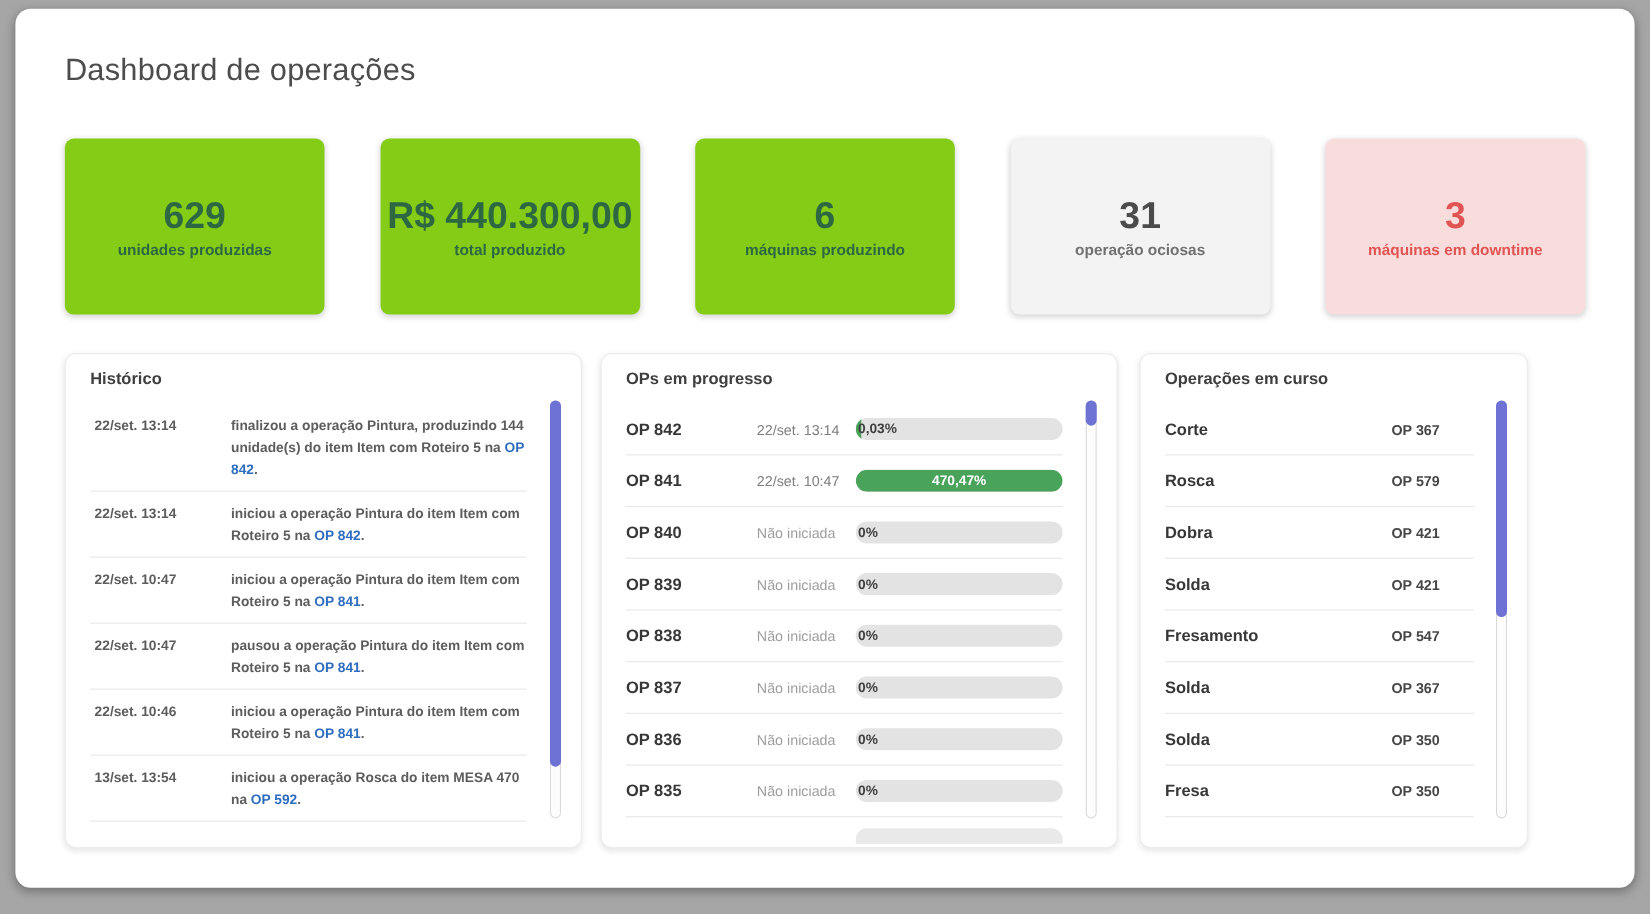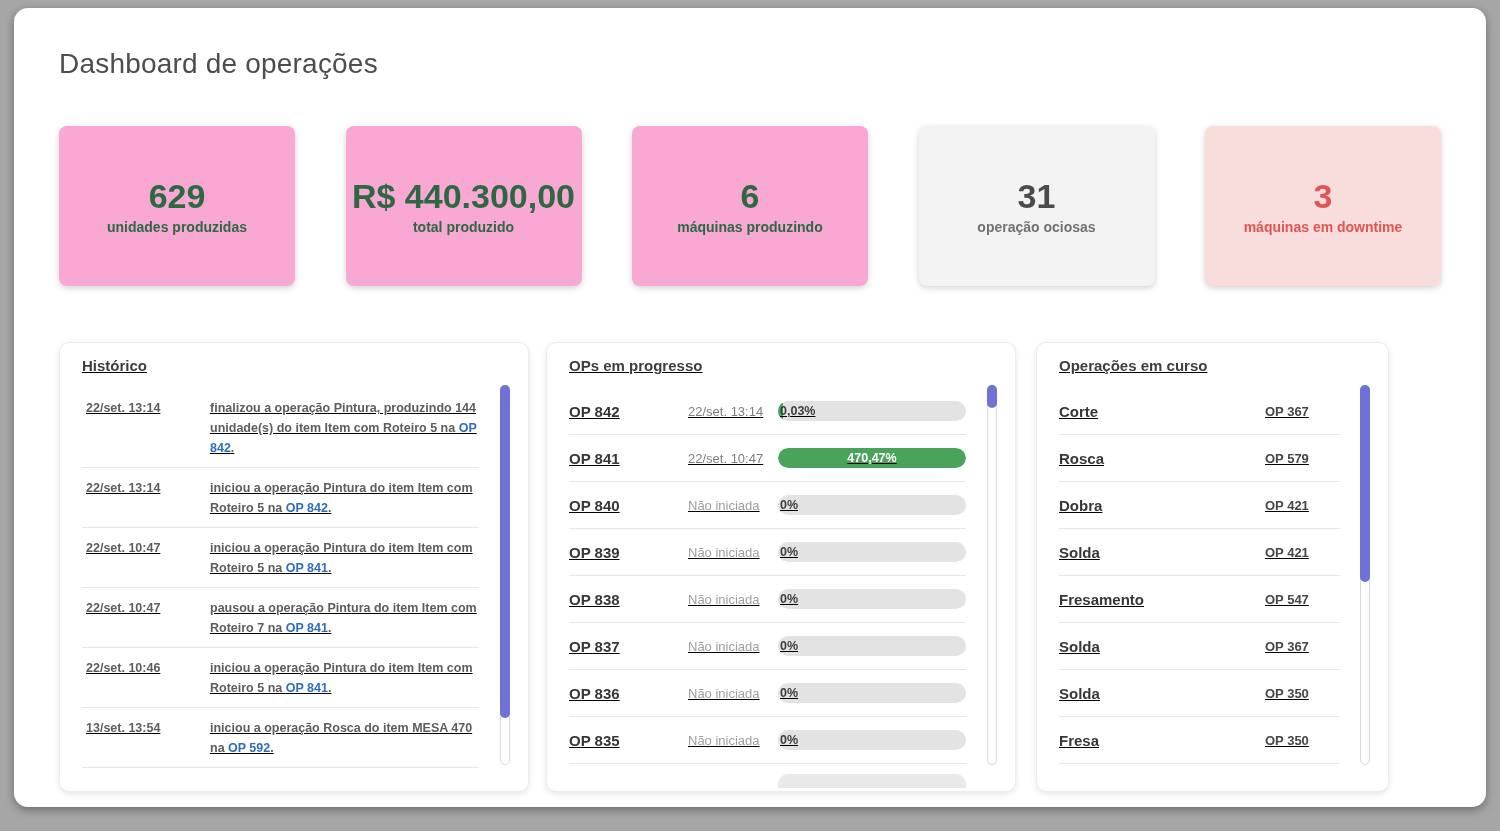--- a/index.html
+++ b/index.html
@@ -24,29 +24,29 @@
     margin-top:46px;
     display:flex; justify-content:space-between;
   }
   .card {
     width:236px; height:160px; border-radius:8px;
     display:flex; flex-direction:column; align-items:center; justify-content:center;
     box-shadow:0 2px 6px rgba(0,0,0,.18);
   }
   .card-value { font-size:34px; font-weight:700; }
   .card-label { font-size:14px; font-weight:700; margin-top:3px; }
-  .card.green { background:#f9a8d4; }
+  .card.green { background:#84cc16; }
   .card.green .card-value, .card.green .card-label { color:#2d6843; }
   .card.gray { background:#f3f3f3; }
   .card.gray .card-value { color:#4b4b4b; }
   .card.gray .card-label { color:#717171; }
   .card.red { background:#f9dddd; }
   .card.red .card-value, .card.red .card-label { color:#e15454; }
   
-  .panels { margin-top:56px; display:flex; align-items:flex-start;text-decoration:underline; }
+  .panels { margin-top:35px; display:flex; align-items:flex-start; }
   .panel {
     position:relative; background:#fff; border:1px solid #ececec; border-radius:10px;
     height:450px; padding:14px 22px; overflow:hidden;
     box-shadow:0 2px 6px rgba(0,0,0,.10);
   }
   .panel h2 { font-size:15px; font-weight:700; color:#3e3e3e; margin-bottom:14px; }
   .panel-history { width:470px; margin-right:17px; }
   .panel-ops     { width:470px; margin-right:20px; }
   .panel-cur     { width:353px; }
   
@@ -156,21 +156,21 @@
             <div class="hist-desc"><span>iniciou a operação Pintura do item Item com Roteiro 5 na </span><a class="op-link">OP 842</a><span>.</span></div>
           </div>
 
           <div class="hist-item">
             <div class="hist-time">22/set. 10:47</div>
             <div class="hist-desc"><span>iniciou a operação Pintura do item Item com Roteiro 5 na </span><a class="op-link">OP 841</a><span>.</span></div>
           </div>
 
           <div class="hist-item">
             <div class="hist-time">22/set. 10:47</div>
-            <div class="hist-desc"><span>pausou a operação Pintura do item Item com Roteiro 7 na </span><a class="op-link">OP 841</a><span>.</span></div>
+            <div class="hist-desc"><span>pausou a operação Pintura do item Item com Roteiro 5 na </span><a class="op-link">OP 841</a><span>.</span></div>
           </div>
 
           <div class="hist-item">
             <div class="hist-time">22/set. 10:46</div>
             <div class="hist-desc"><span>iniciou a operação Pintura do item Item com Roteiro 5 na </span><a class="op-link">OP 841</a><span>.</span></div>
           </div>
 
           <div class="hist-item">
             <div class="hist-time">13/set. 13:54</div>
             <div class="hist-desc"><span>iniciou a operação Rosca do item MESA 470 na </span><a class="op-link">OP 592</a><span>.</span></div>

